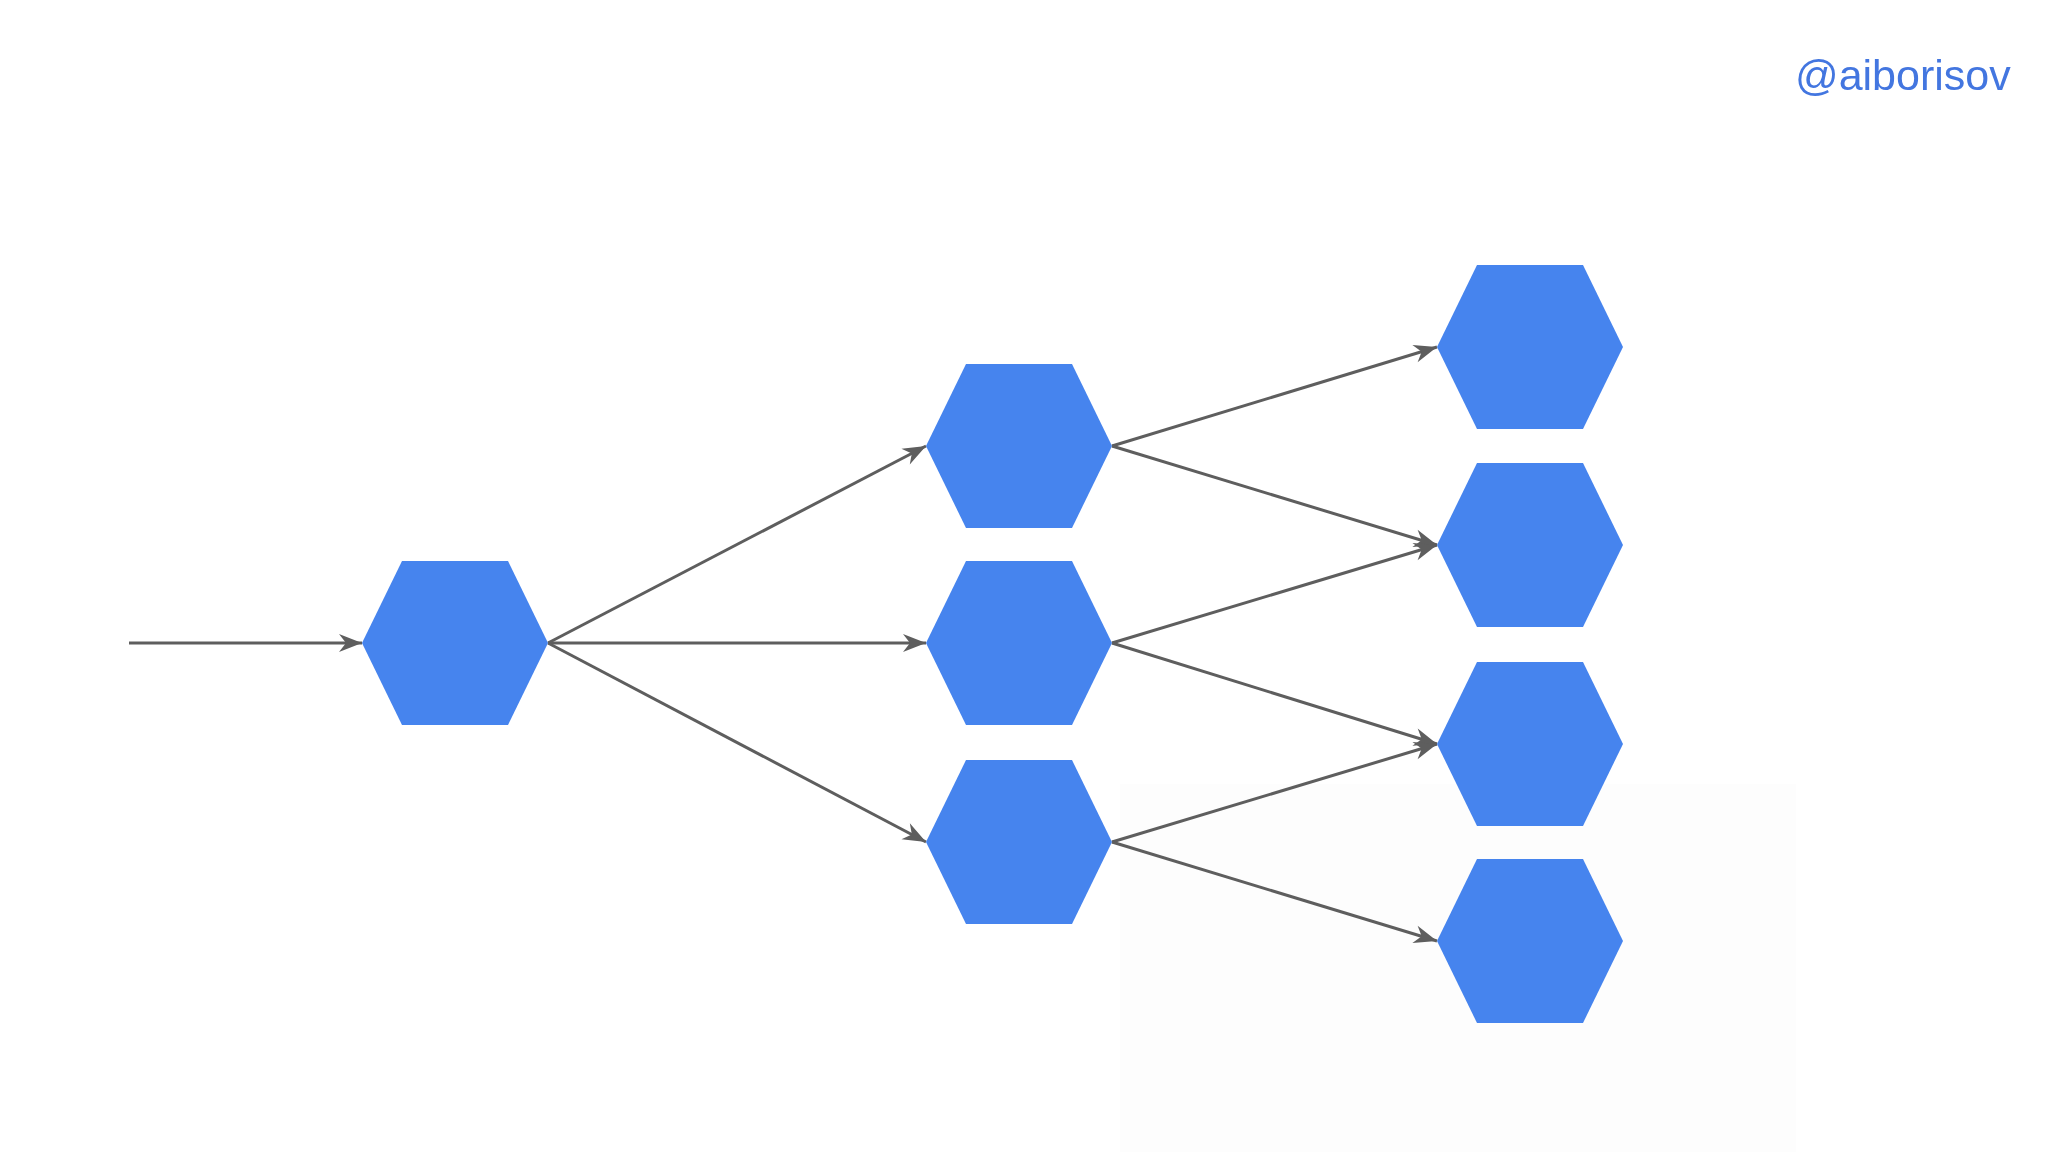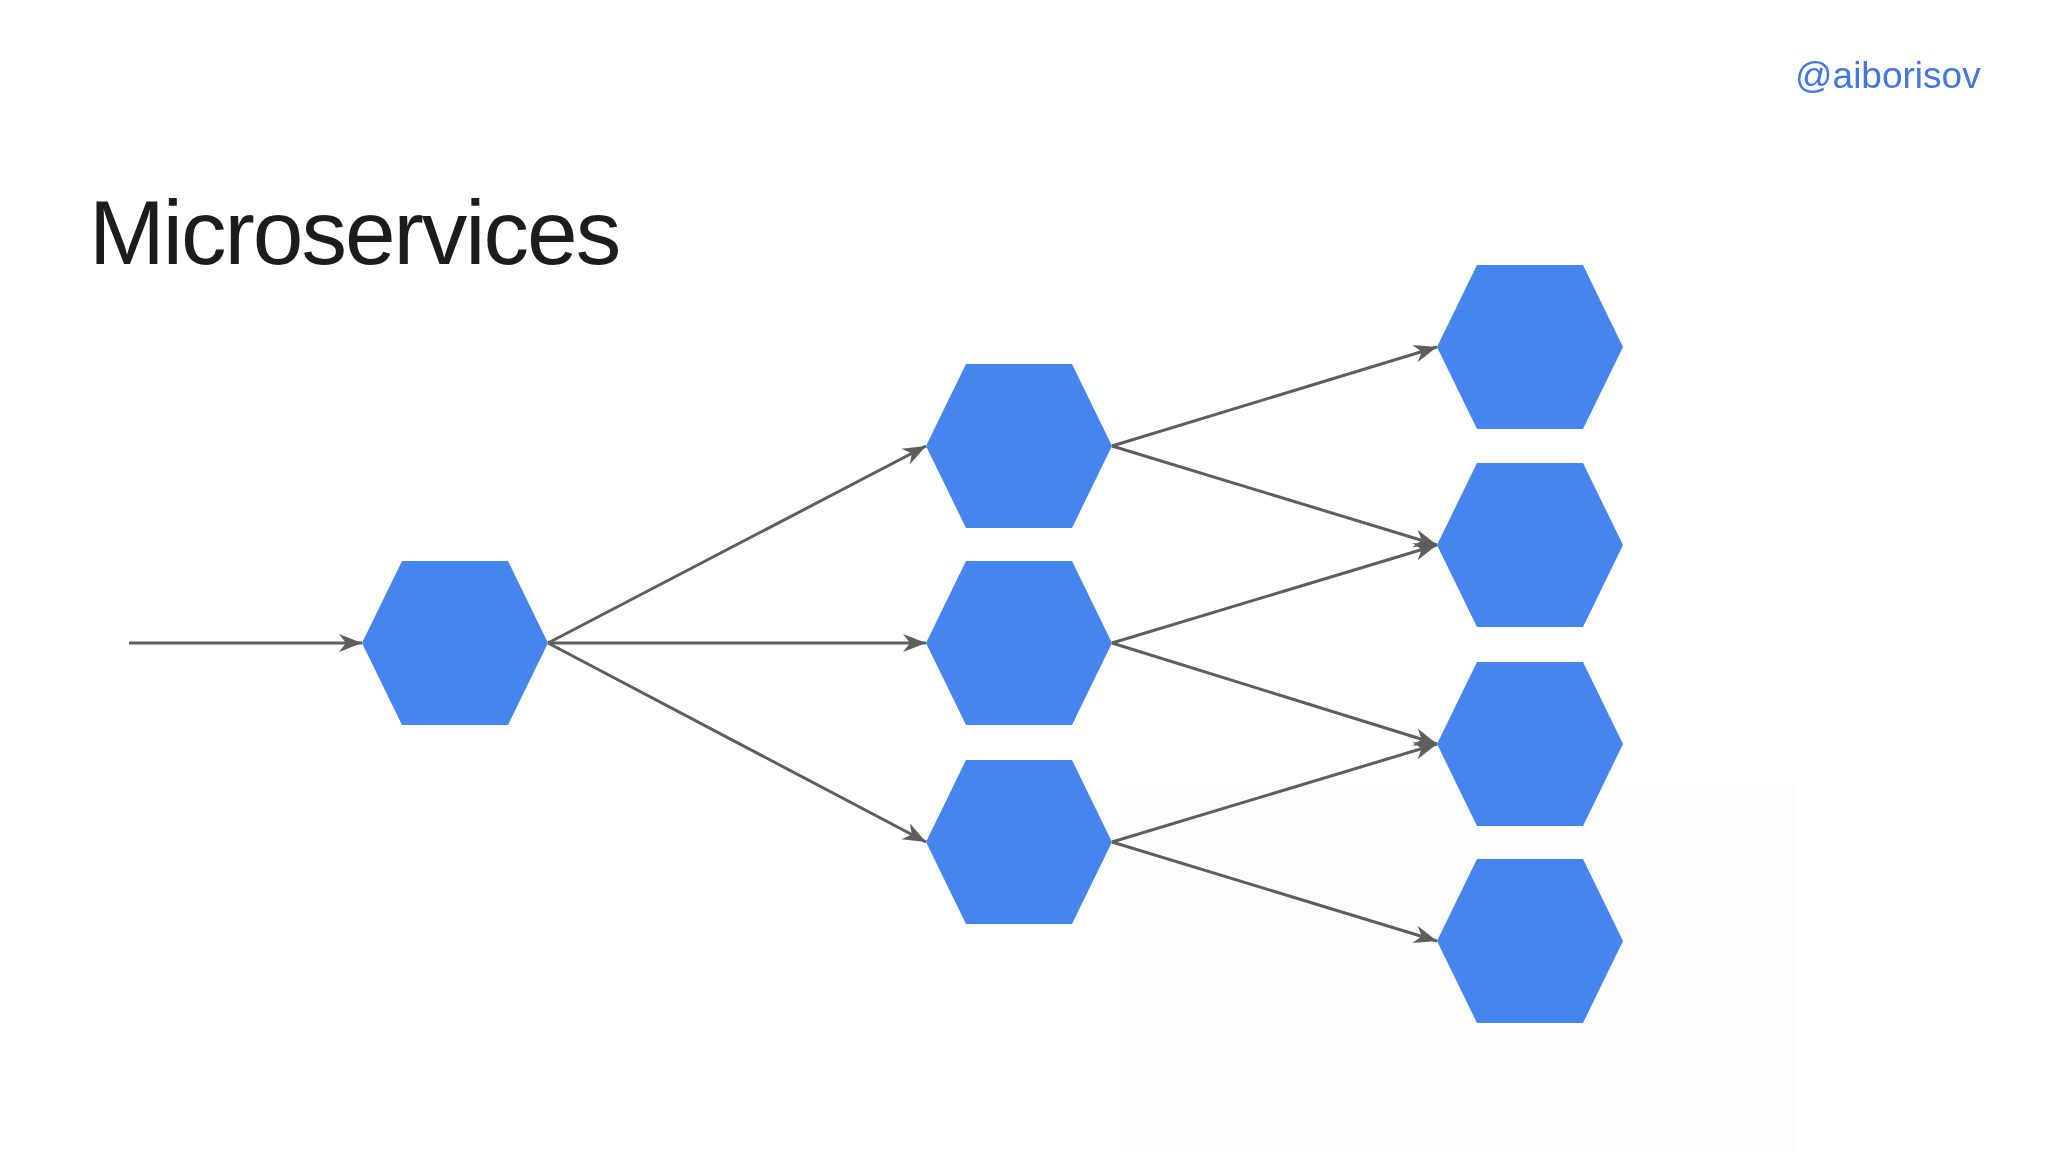--- a/index.html
+++ b/index.html
@@ -15,21 +15,21 @@
     left:89px;top:126px;
     font-size:91px;
     line-height:1.0;
     font-weight:400;
     letter-spacing:-2px;
     white-space:nowrap;
   }
   .handles{
     position:absolute;
     left:1795px;top:48px;
-    font-size:37px;
+    font-size:43px;
     line-height:55px;
     font-weight:400;
     text-align:left;
     white-space:nowrap;
   }
   .artifact{
     position:absolute;
     left:1120px;top:784px;
     width:676px;height:368px;
     pointer-events:none;
@@ -40,21 +40,20 @@
     width:2048px;height:1152px;
   }
 </style>
 </head>
 <body>
 
 <div class="slide" style="background: rgb(255, 255, 255);">
 
   <div class="artifact" style="background: rgb(253, 253, 253);"></div>
 
-  <h1 class="slide-title" style="color: rgb(28, 28, 28);">Microservices</h1>
 
   <div class="handles" style="color: rgb(67, 118, 224);">
     <div>@aiborisov</div>
   </div>
 
   <svg id="diagram-svg" class="diagram-svg" viewBox="0 0 2048 1152">
     <defs>
       <marker id="arrowhead" markerUnits="userSpaceOnUse" markerWidth="26" markerHeight="20" refX="24" refY="10" orient="auto">
         <path id="arrowhead-path" d="M 1 1 L 24 10 L 1 19 L 8 10 Z" fill="#5e5e5e"></path>
       </marker>

